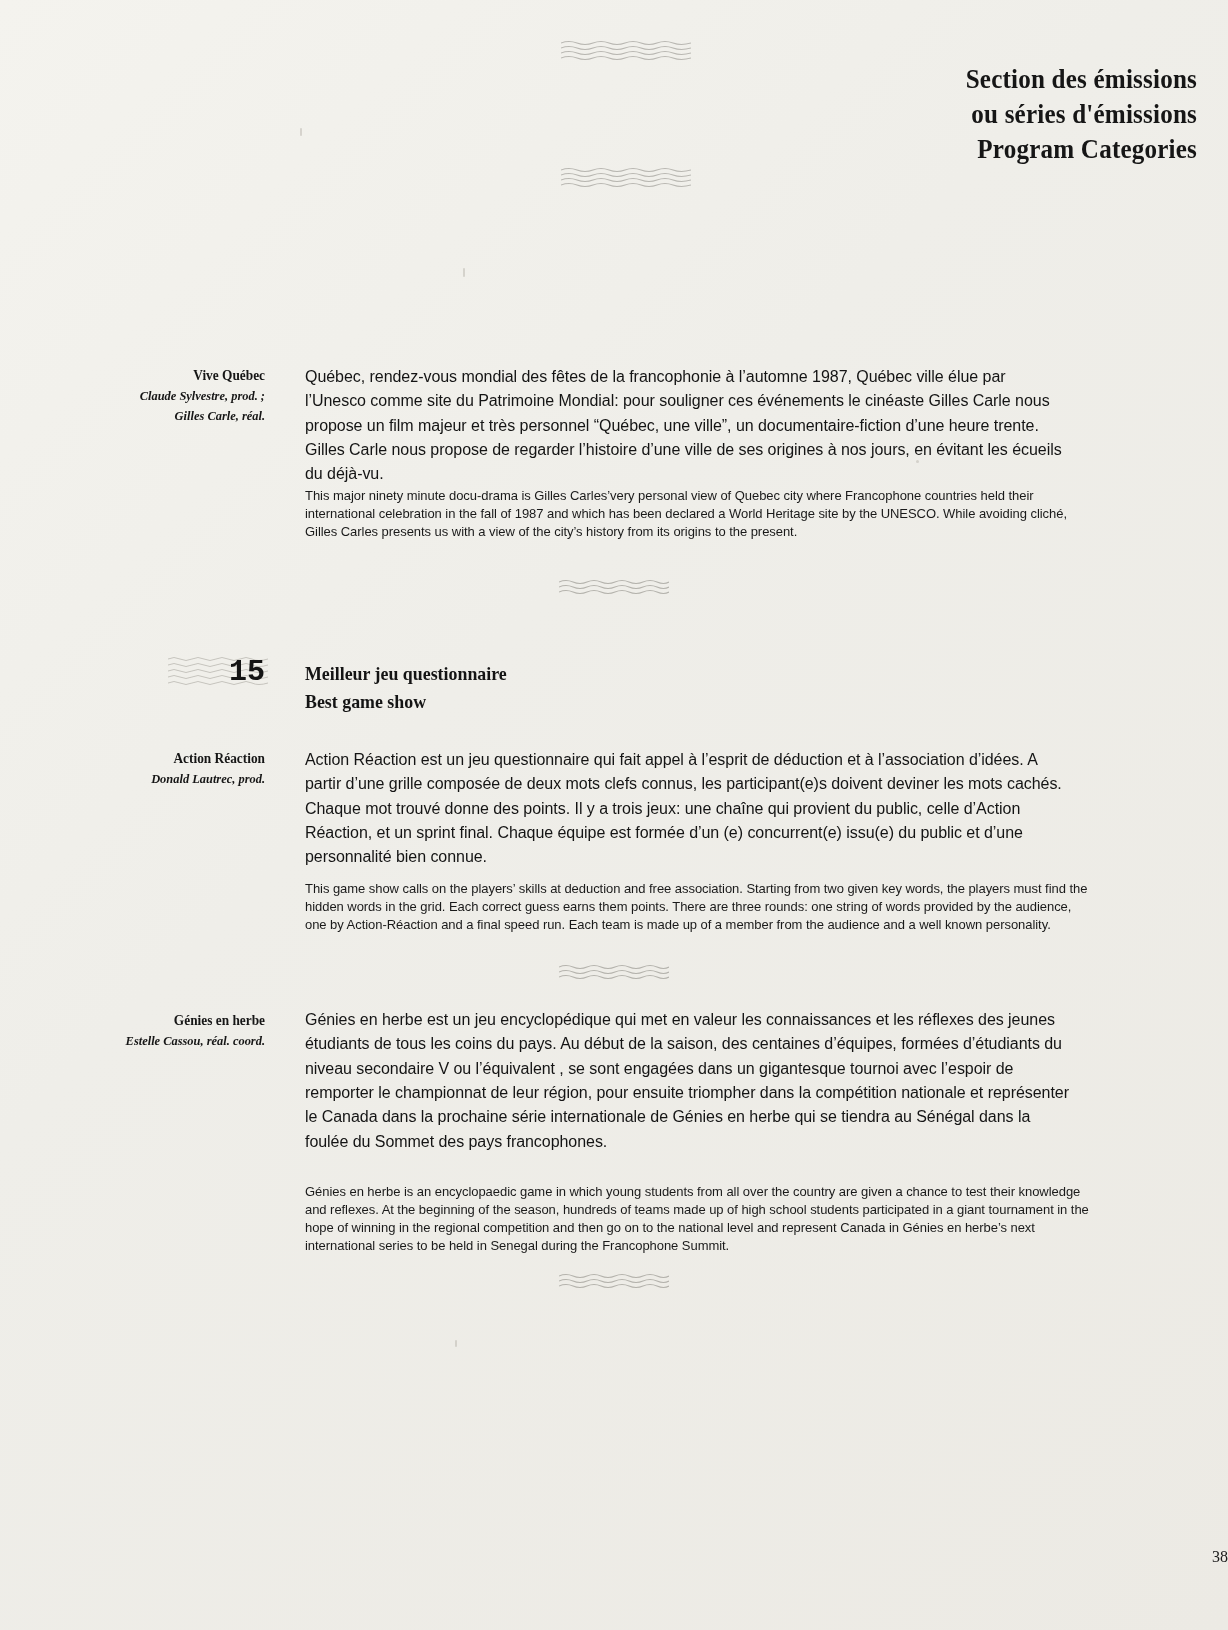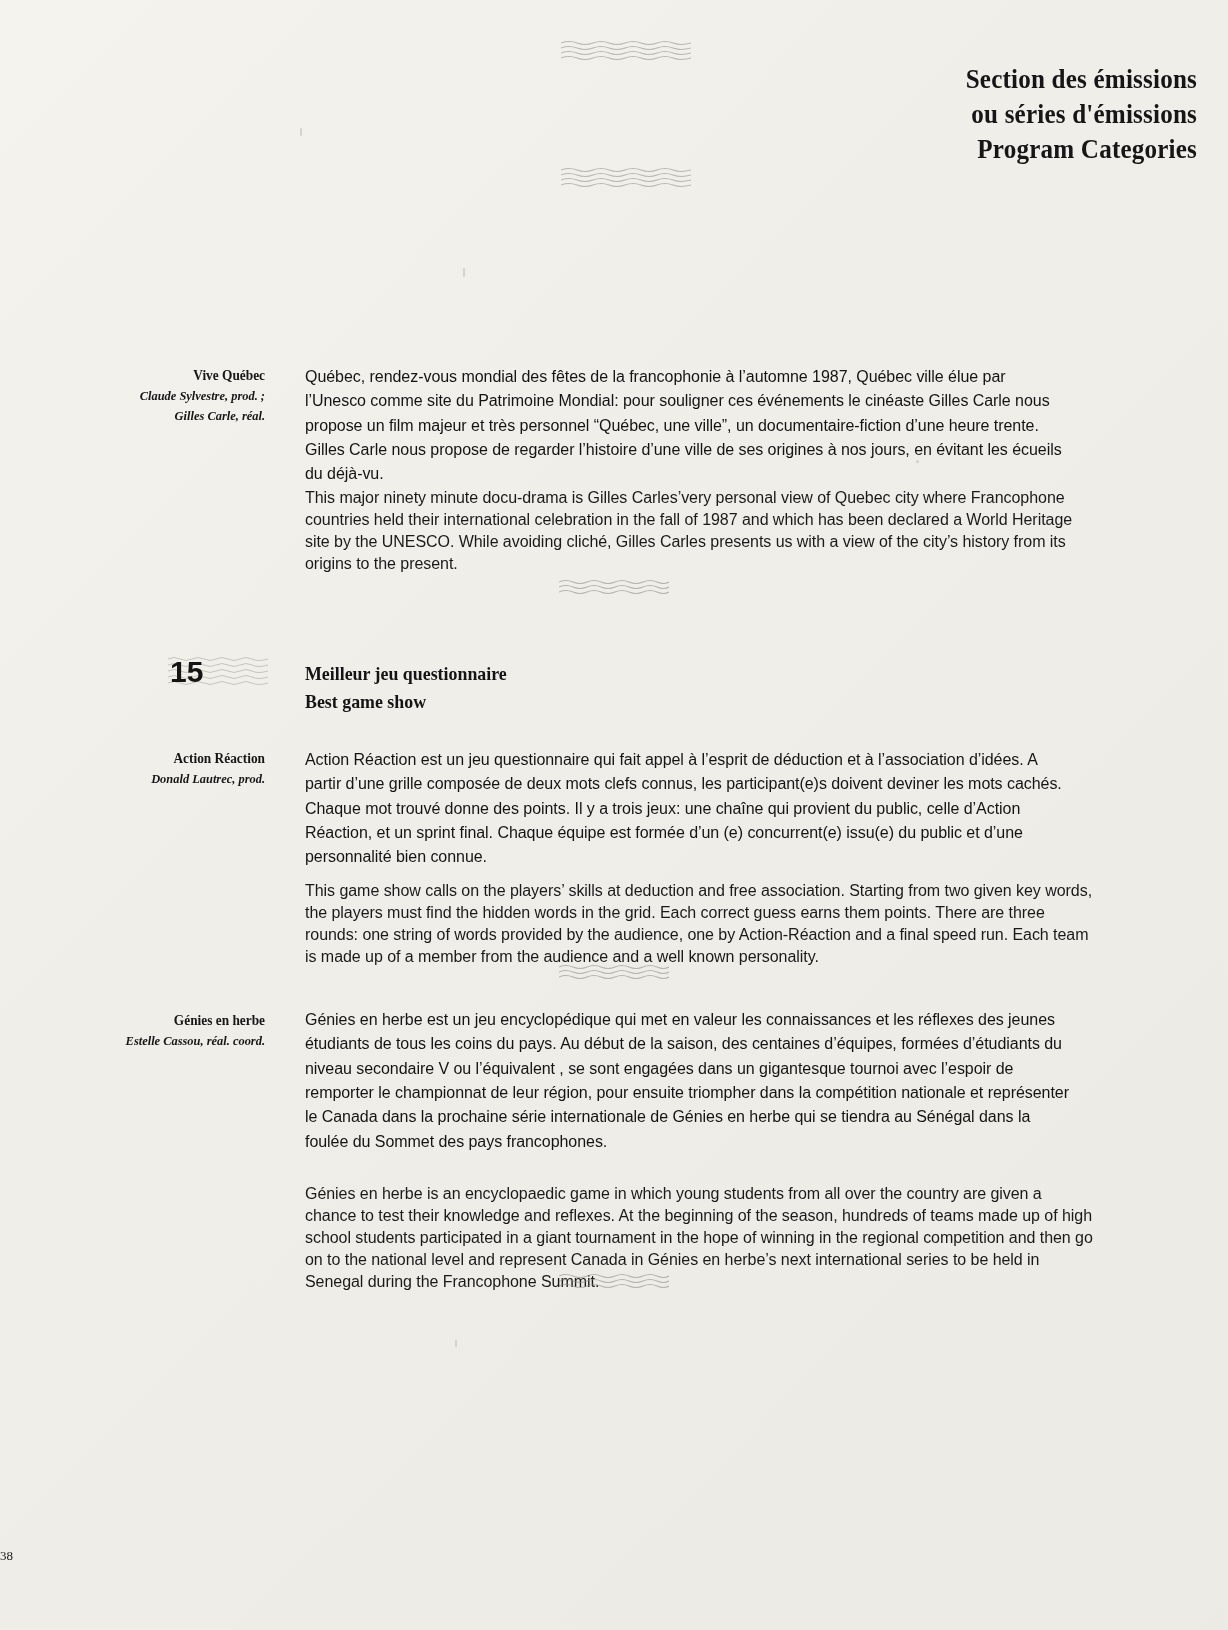--- a/index.html
+++ b/index.html
@@ -74,33 +74,33 @@
     font-size: 16px;
     line-height: 1.52;
     color: #141414;
     letter-spacing: -0.05px;
   }
   .body-en {
     position: absolute;
     left: 305px;
     width: 790px;
     font-family: "Liberation Sans", sans-serif;
-    font-size: 16px;
+    font-size: 13px;
     line-height: 1.38;
     color: #1a1a1a;
     letter-spacing: -0.05px;
   }
 
   
   .section-number {
     position: absolute;
     left: 170px;
     width: 95px;
-    text-align: left;
-    font-family: Liberation Sans, sans-serif;
+    text-align: right;
+    font-family: Liberation Mono, monospace;
     font-weight: bold;
     font-size: 30px;
     color: #141414;
     z-index: 2;
   }
   .section-number-wave {
     position: absolute;
     left: 168px;
     width: 100px;
     height: 34px;
@@ -127,23 +127,23 @@
     text-align: center;
   }
   .divider svg { opacity: .6; }
 
   
   .page-number {
     position: absolute;
     left: 0;
     width: 100%;
     top: 1548px;
-    text-align: left;
-    font-family: "Liberation Serif", serif;
-    font-size: 13px;
+    text-align: right;
+    font-family: "Liberation Serif", serif;
+    font-size: 16px;
     color: #1a1a1a;
   }
   .speck { position:absolute; background:#b9b6ae; border-radius:50%; opacity:.5; }
 </style>
 </head>
 <body>
 
 <div class="page">
 
   <div class="header">

